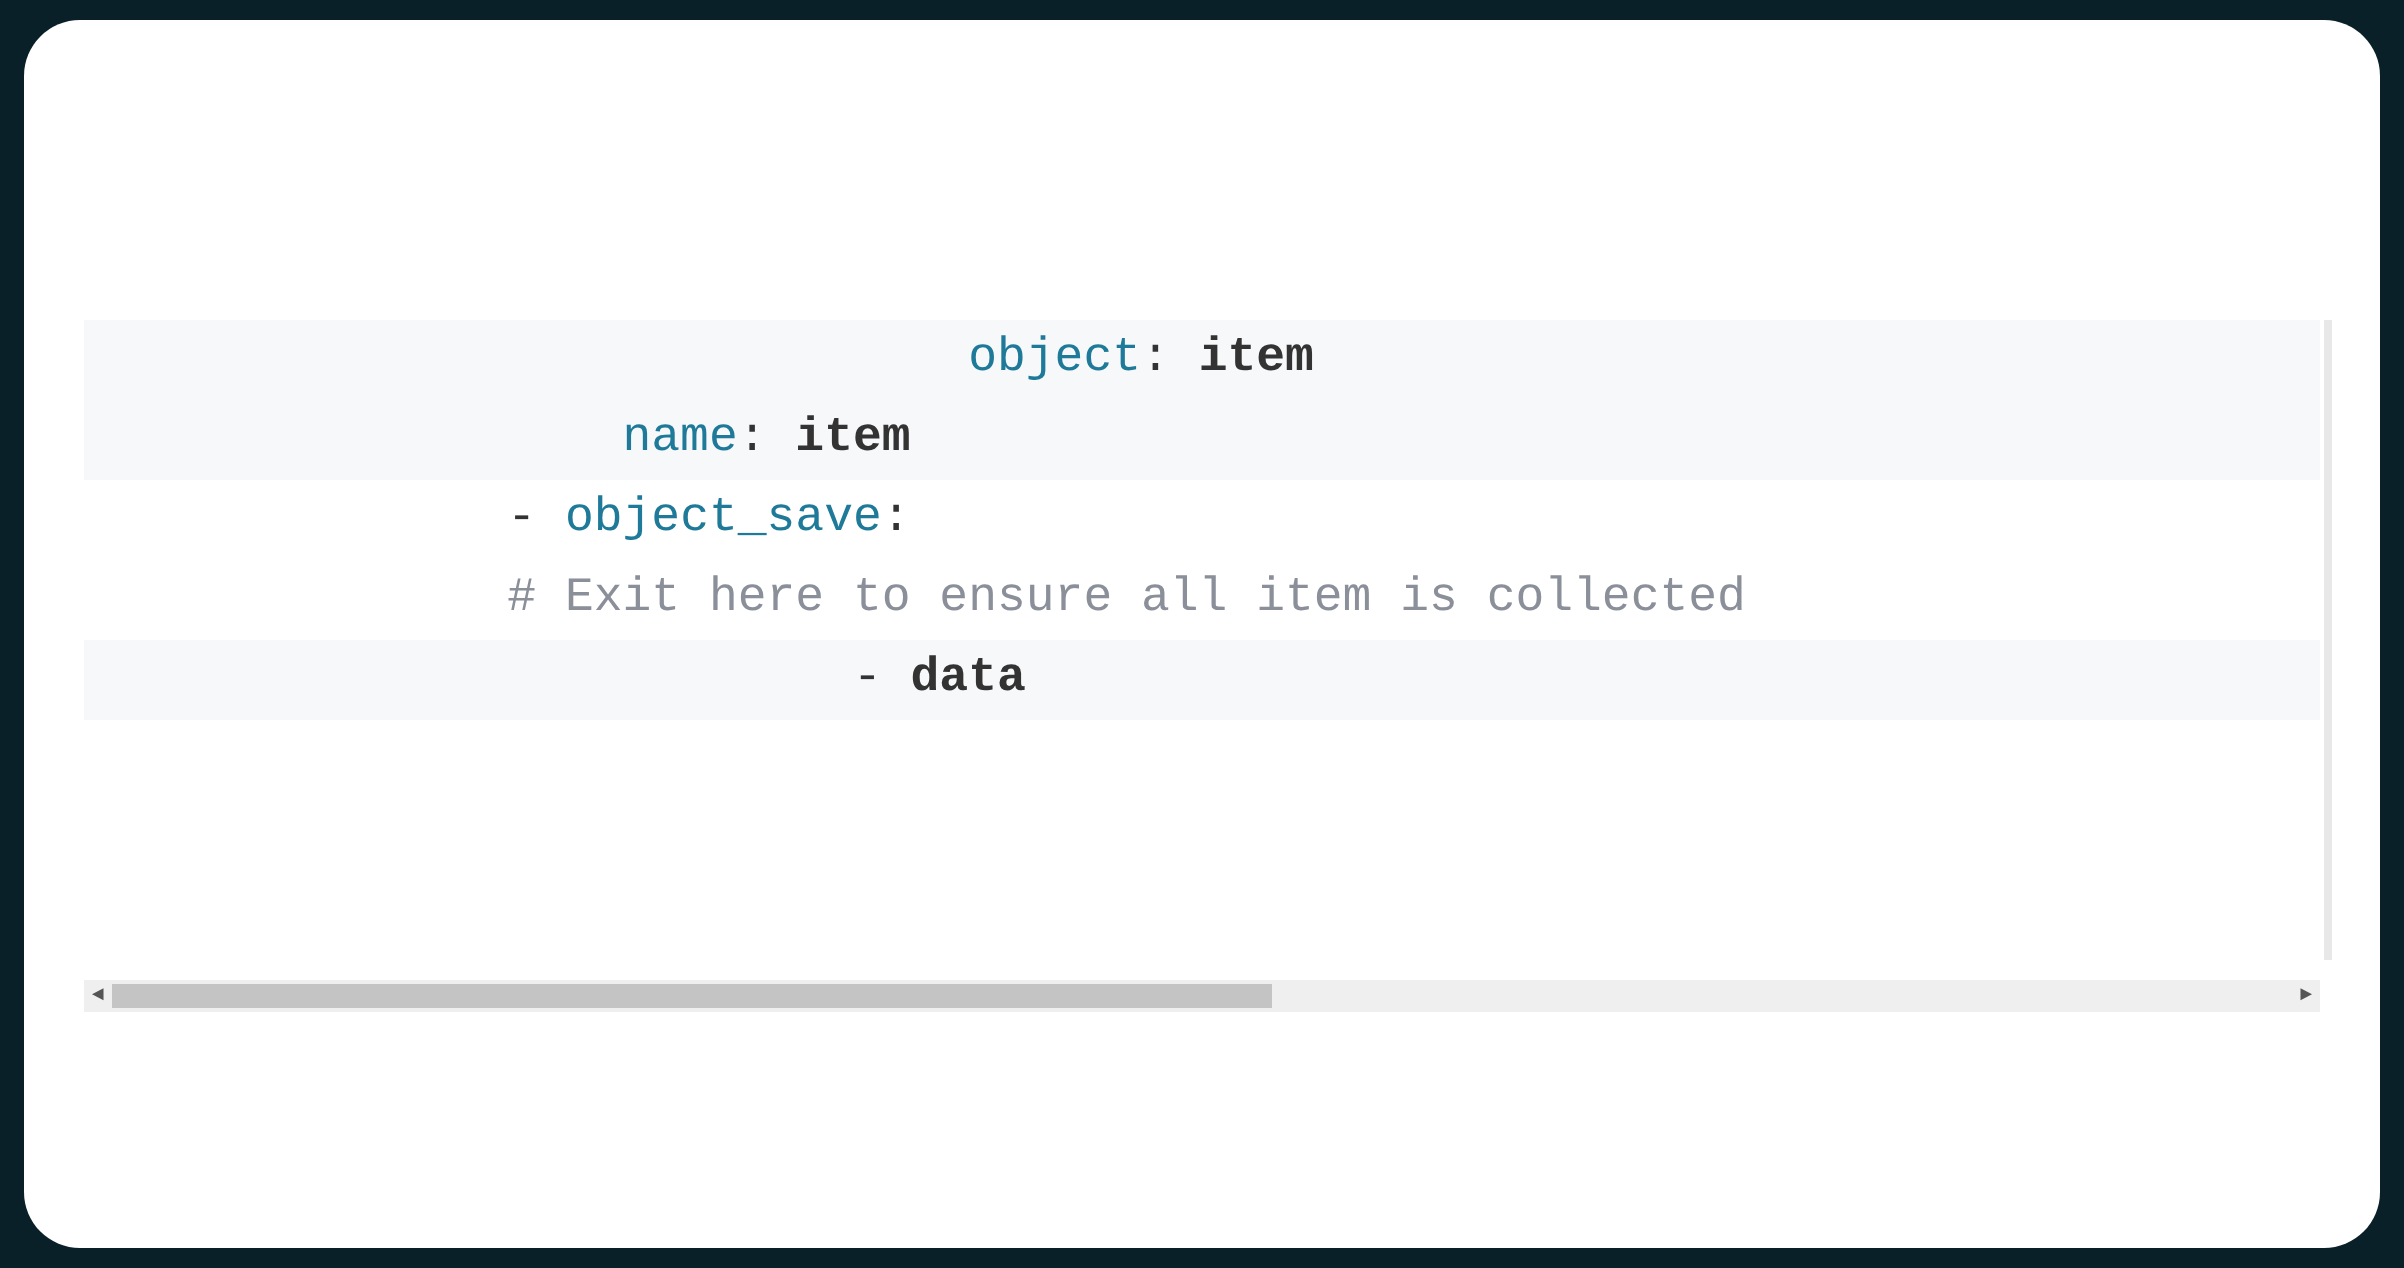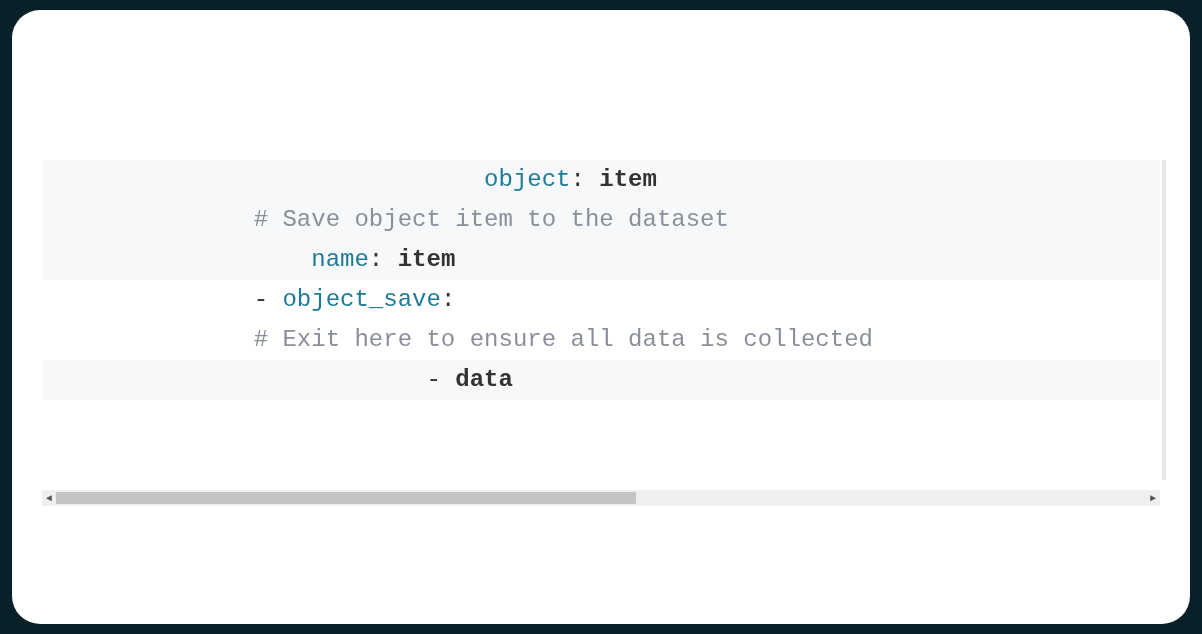--- a/index.html
+++ b/index.html
@@ -100,24 +100,23 @@
       height: 320px;
       background: #e8e8e8;
     }
   </style>
 </head>
 <body>
 
 <div class="card">
   <div class="code-area">
       <div class="code-line odd"><span>                              </span><span class="tok-key">object</span><span class="tok-plain">: </span><span class="tok-value">item</span></div>
-      <div class="code-line odd"><span>              </span><span class="tok-comment"># Save object item to the dataset</span></div>
       <div class="code-line odd"><span>                  </span><span class="tok-key">name</span><span class="tok-plain">: </span><span class="tok-value">item</span></div>
       <div class="code-line even"><span>              </span><span class="tok-dash">- </span><span class="tok-key">object_save</span><span class="tok-plain">:</span></div>
-      <div class="code-line even"><span>              </span><span class="tok-comment"># Exit here to ensure all data is collected</span></div>
+      <div class="code-line even"><span>              </span><span class="tok-comment"># Exit here to ensure all item is collected</span></div>
       <div class="code-line odd"><span>                          </span><span class="tok-dash">- </span><span class="tok-value">data</span></div>
     </div>
   <div class="vertical-bar"></div>
   <div class="scrollbar-track">
     <div class="scrollbar-arrow">◄</div>
     <div class="scrollbar-thumb"></div>
     <div class="scrollbar-arrow" style="margin-left:auto;">►</div>
   </div>
 </div>
 

